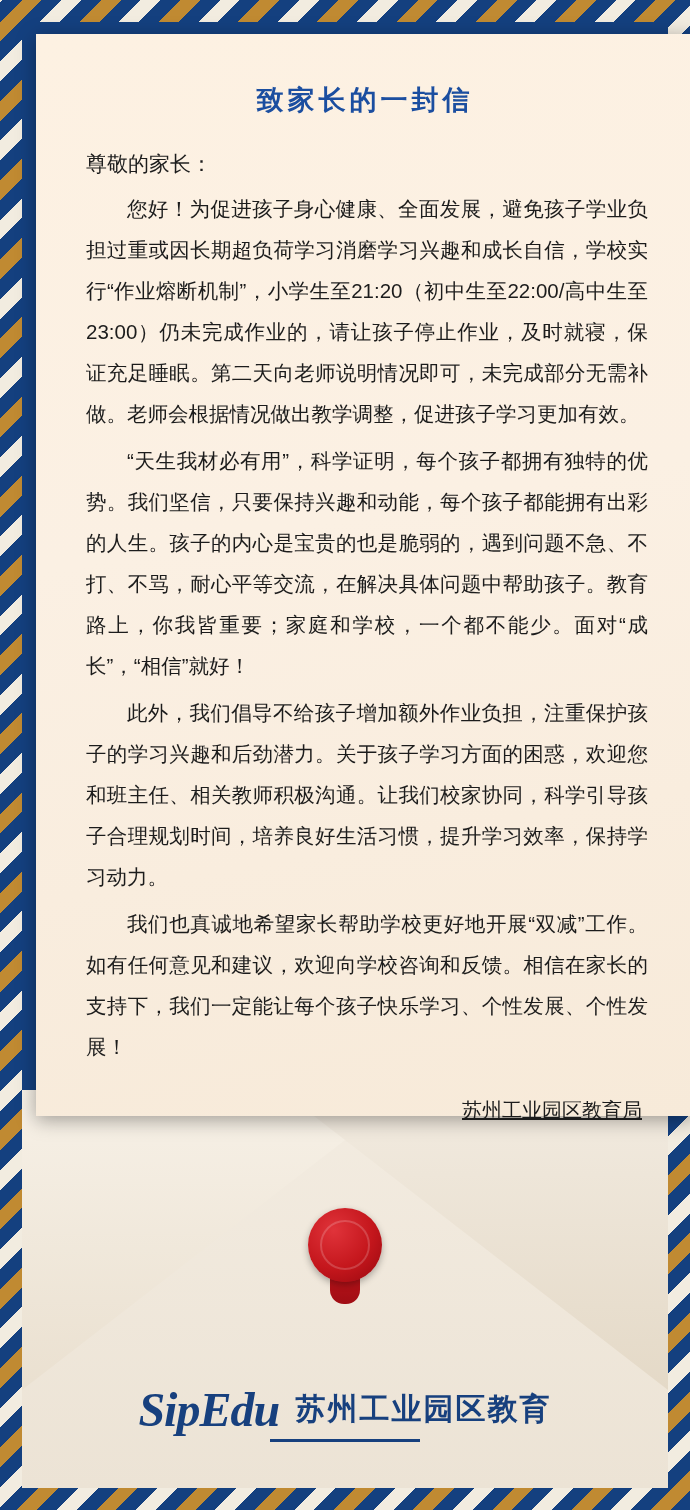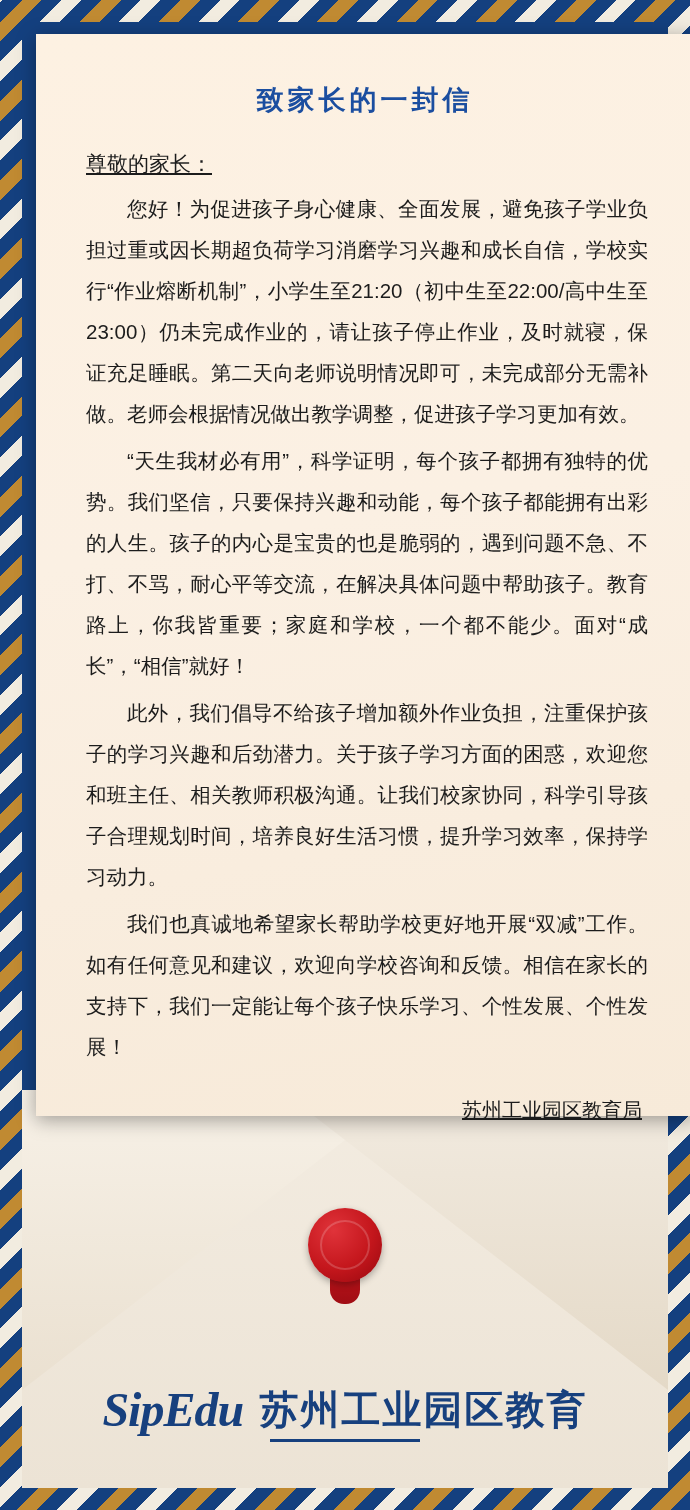--- a/index.html
+++ b/index.html
@@ -61,21 +61,20 @@
     font-weight: bold;
     letter-spacing: 4px;
     margin: 10px 0 26px 0;
     font-family: "Liberation Serif", serif;
   }
   .salutation {
     color: #1c1c1c;
     font-size: 21px;
     line-height: 1.9;
     margin: 16px 0 4px 4px;
-    text-decoration: underline;
   }
   .para {
     color: #1c1c1c;
     font-size: 20.5px;
     line-height: 2.0;
     text-align: justify;
     text-justify: inter-ideograph;
     margin: 0 0 6px 4px;
     text-indent: 2em;
   }
@@ -163,21 +162,21 @@
     font-family: "Liberation Serif", serif;
     font-style: italic;
     font-weight: bold;
     font-size: 48px;
     color: #17407e;
     letter-spacing: -1px;
   }
   .logo-text {
     display: inline-block;
     vertical-align: middle;
-    font-size: 39px;
+    font-size: 30px;
     font-weight: bold;
     color: #17407e;
     letter-spacing: 2px;
     margin-left: 12px;
   }
   .logo-underline {
     width: 150px;
     height: 3px;
     background: #17407e;
     margin: 2px auto 0 auto;

